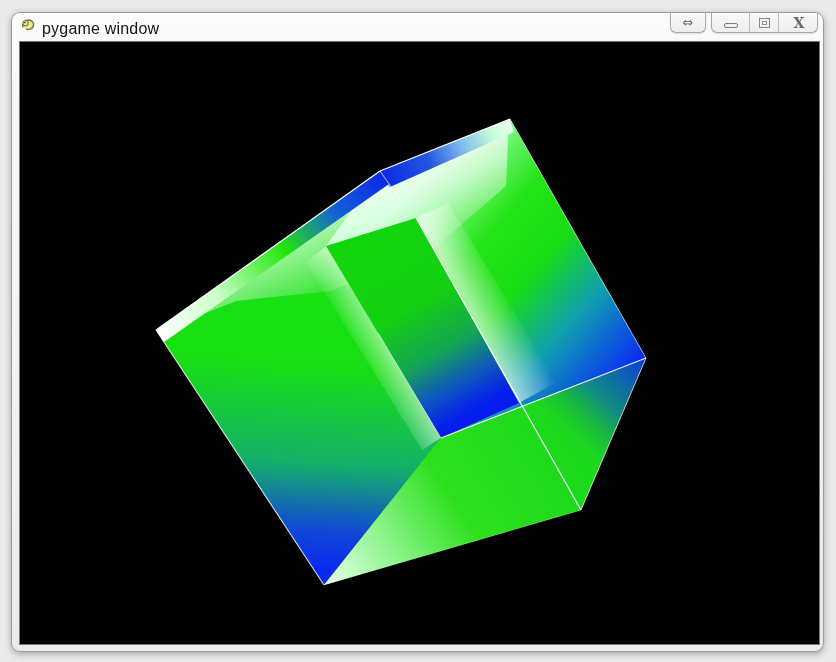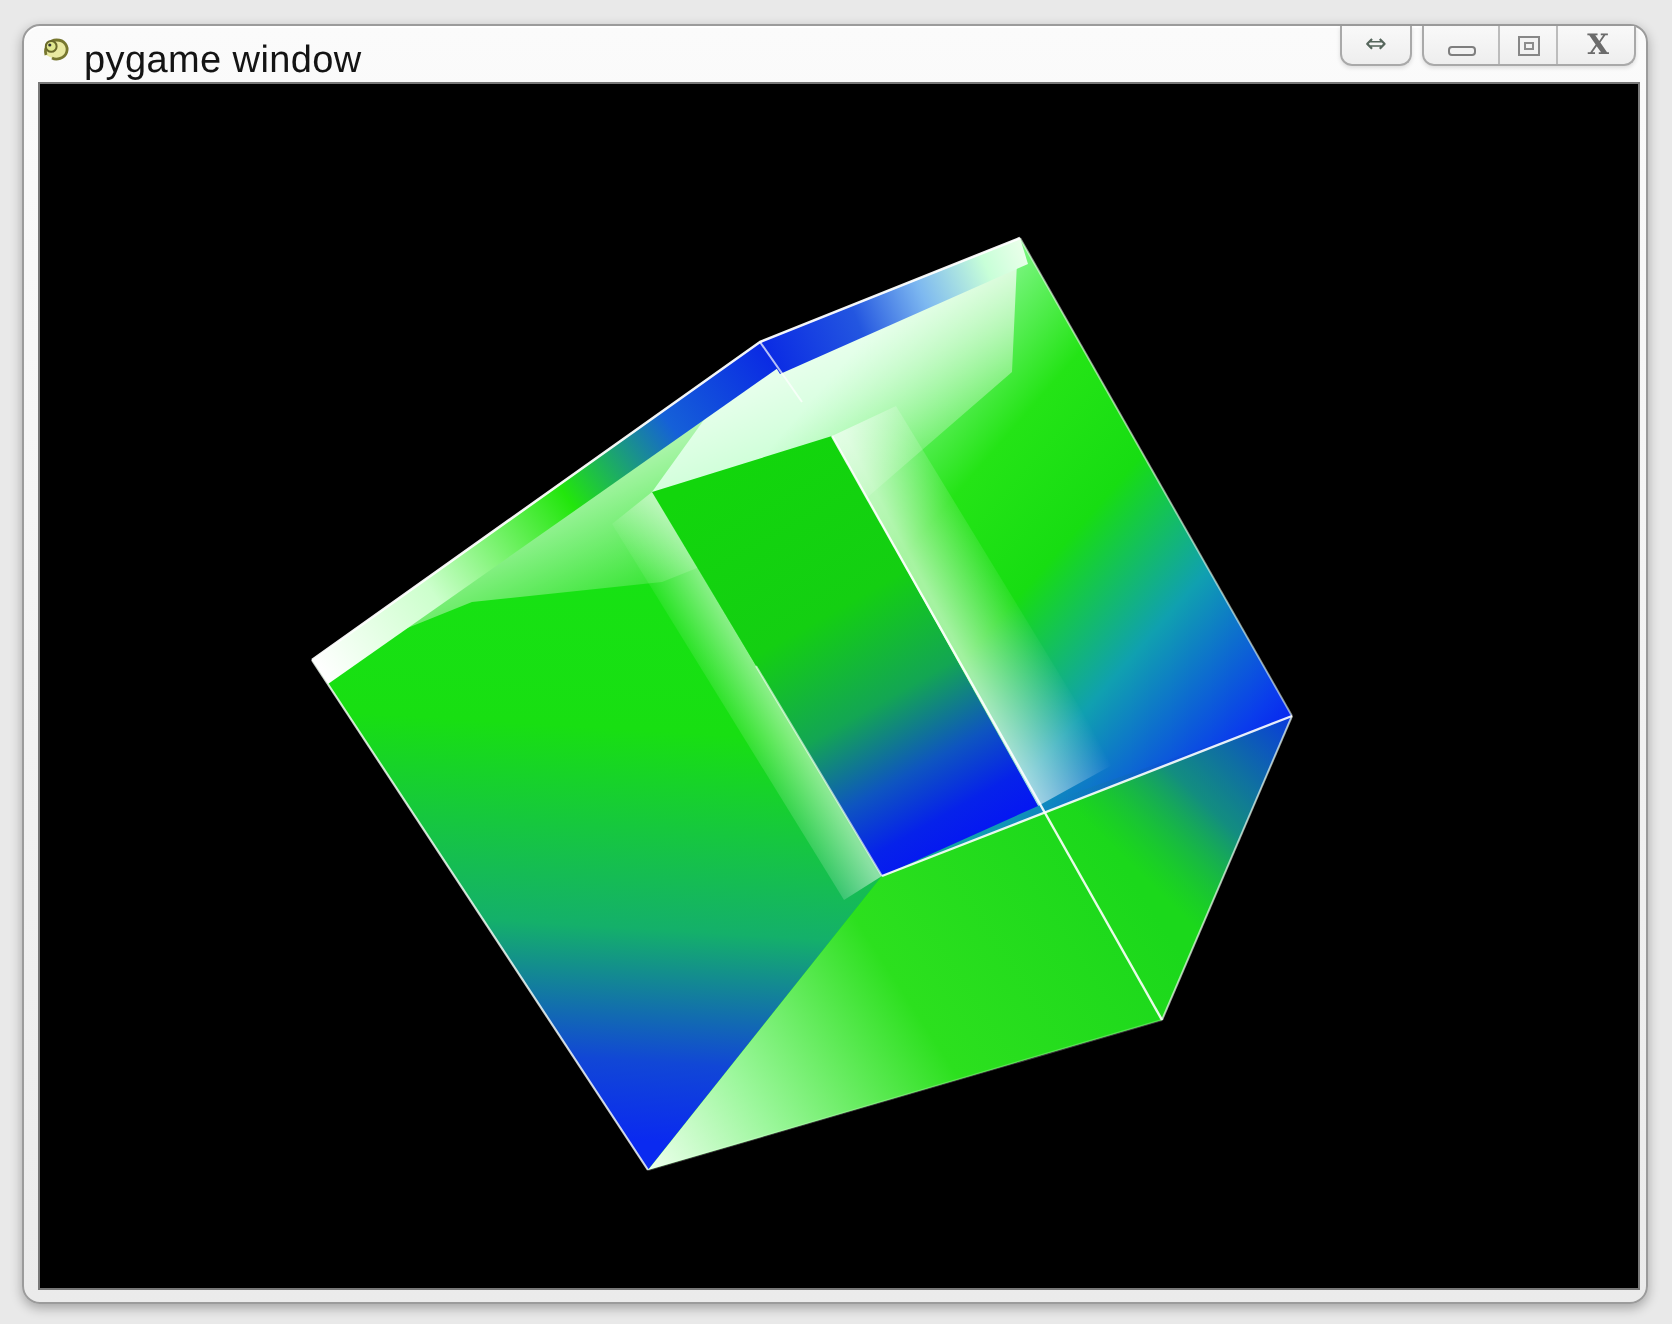--- a/index.html
+++ b/index.html
@@ -11,21 +11,21 @@
   .window{
     position:absolute;left:11px;top:12px;width:811px;height:638px;
     background:linear-gradient(#fbfbfb,#ebebeb);
     border:1px solid #9b9b9b;border-radius:9px;
     box-shadow:0 2px 6px rgba(0,0,0,.30), inset 0 1px 0 rgba(255,255,255,.9);
   }
   .titlebar{position:absolute;left:0;top:0;width:100%;height:29px;}
   .app-icon{position:absolute;left:8px;top:4px;width:17px;height:17px;}
   .title-text{
     position:absolute;left:30px;top:7px;
-    font-size:19px;color:#141414;letter-spacing:.2px;white-space:nowrap;
+    font-size:16px;color:#141414;letter-spacing:.2px;white-space:nowrap;
   }
   .tab{
     position:absolute;top:0;height:20px;
     background:linear-gradient(#f9f9f9,#eeeeee);
     border:1px solid #a9a9a9;border-top:none;
     border-radius:0 0 6px 6px;
     box-shadow:0 1px 2px rgba(0,0,0,.12);
     box-sizing:border-box;
   }
   .tab-shade{left:658px;width:36px;}

